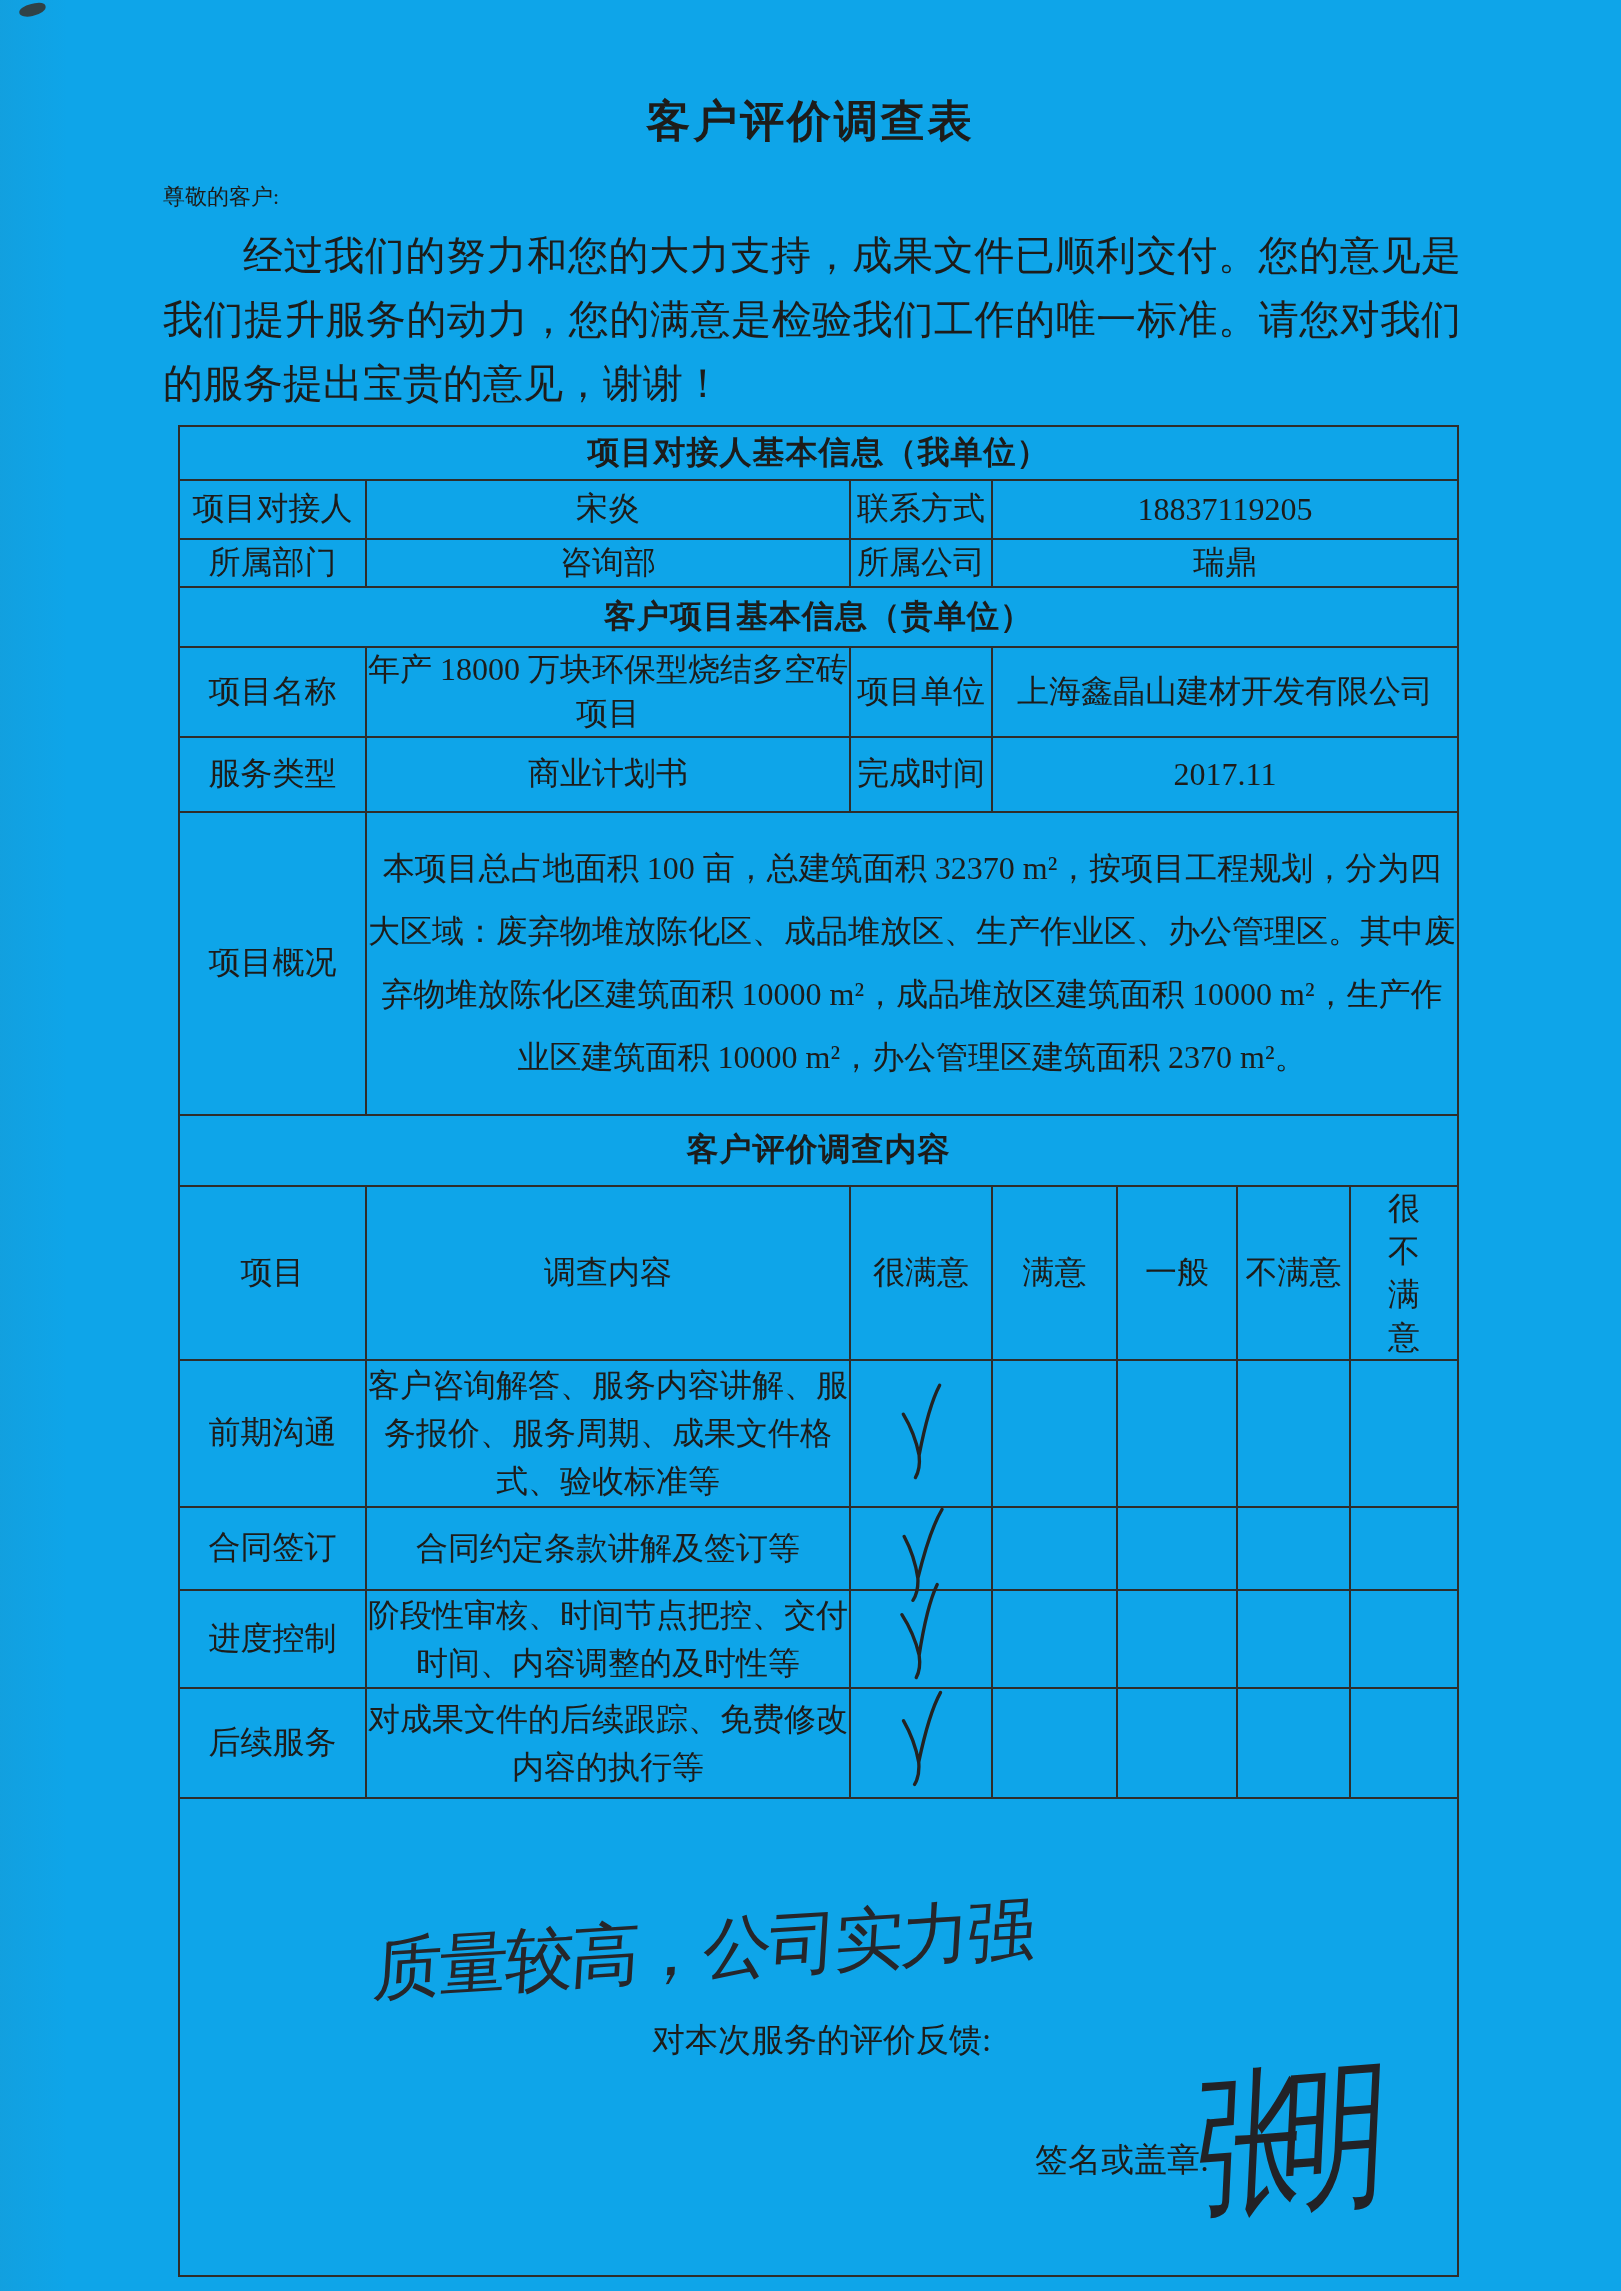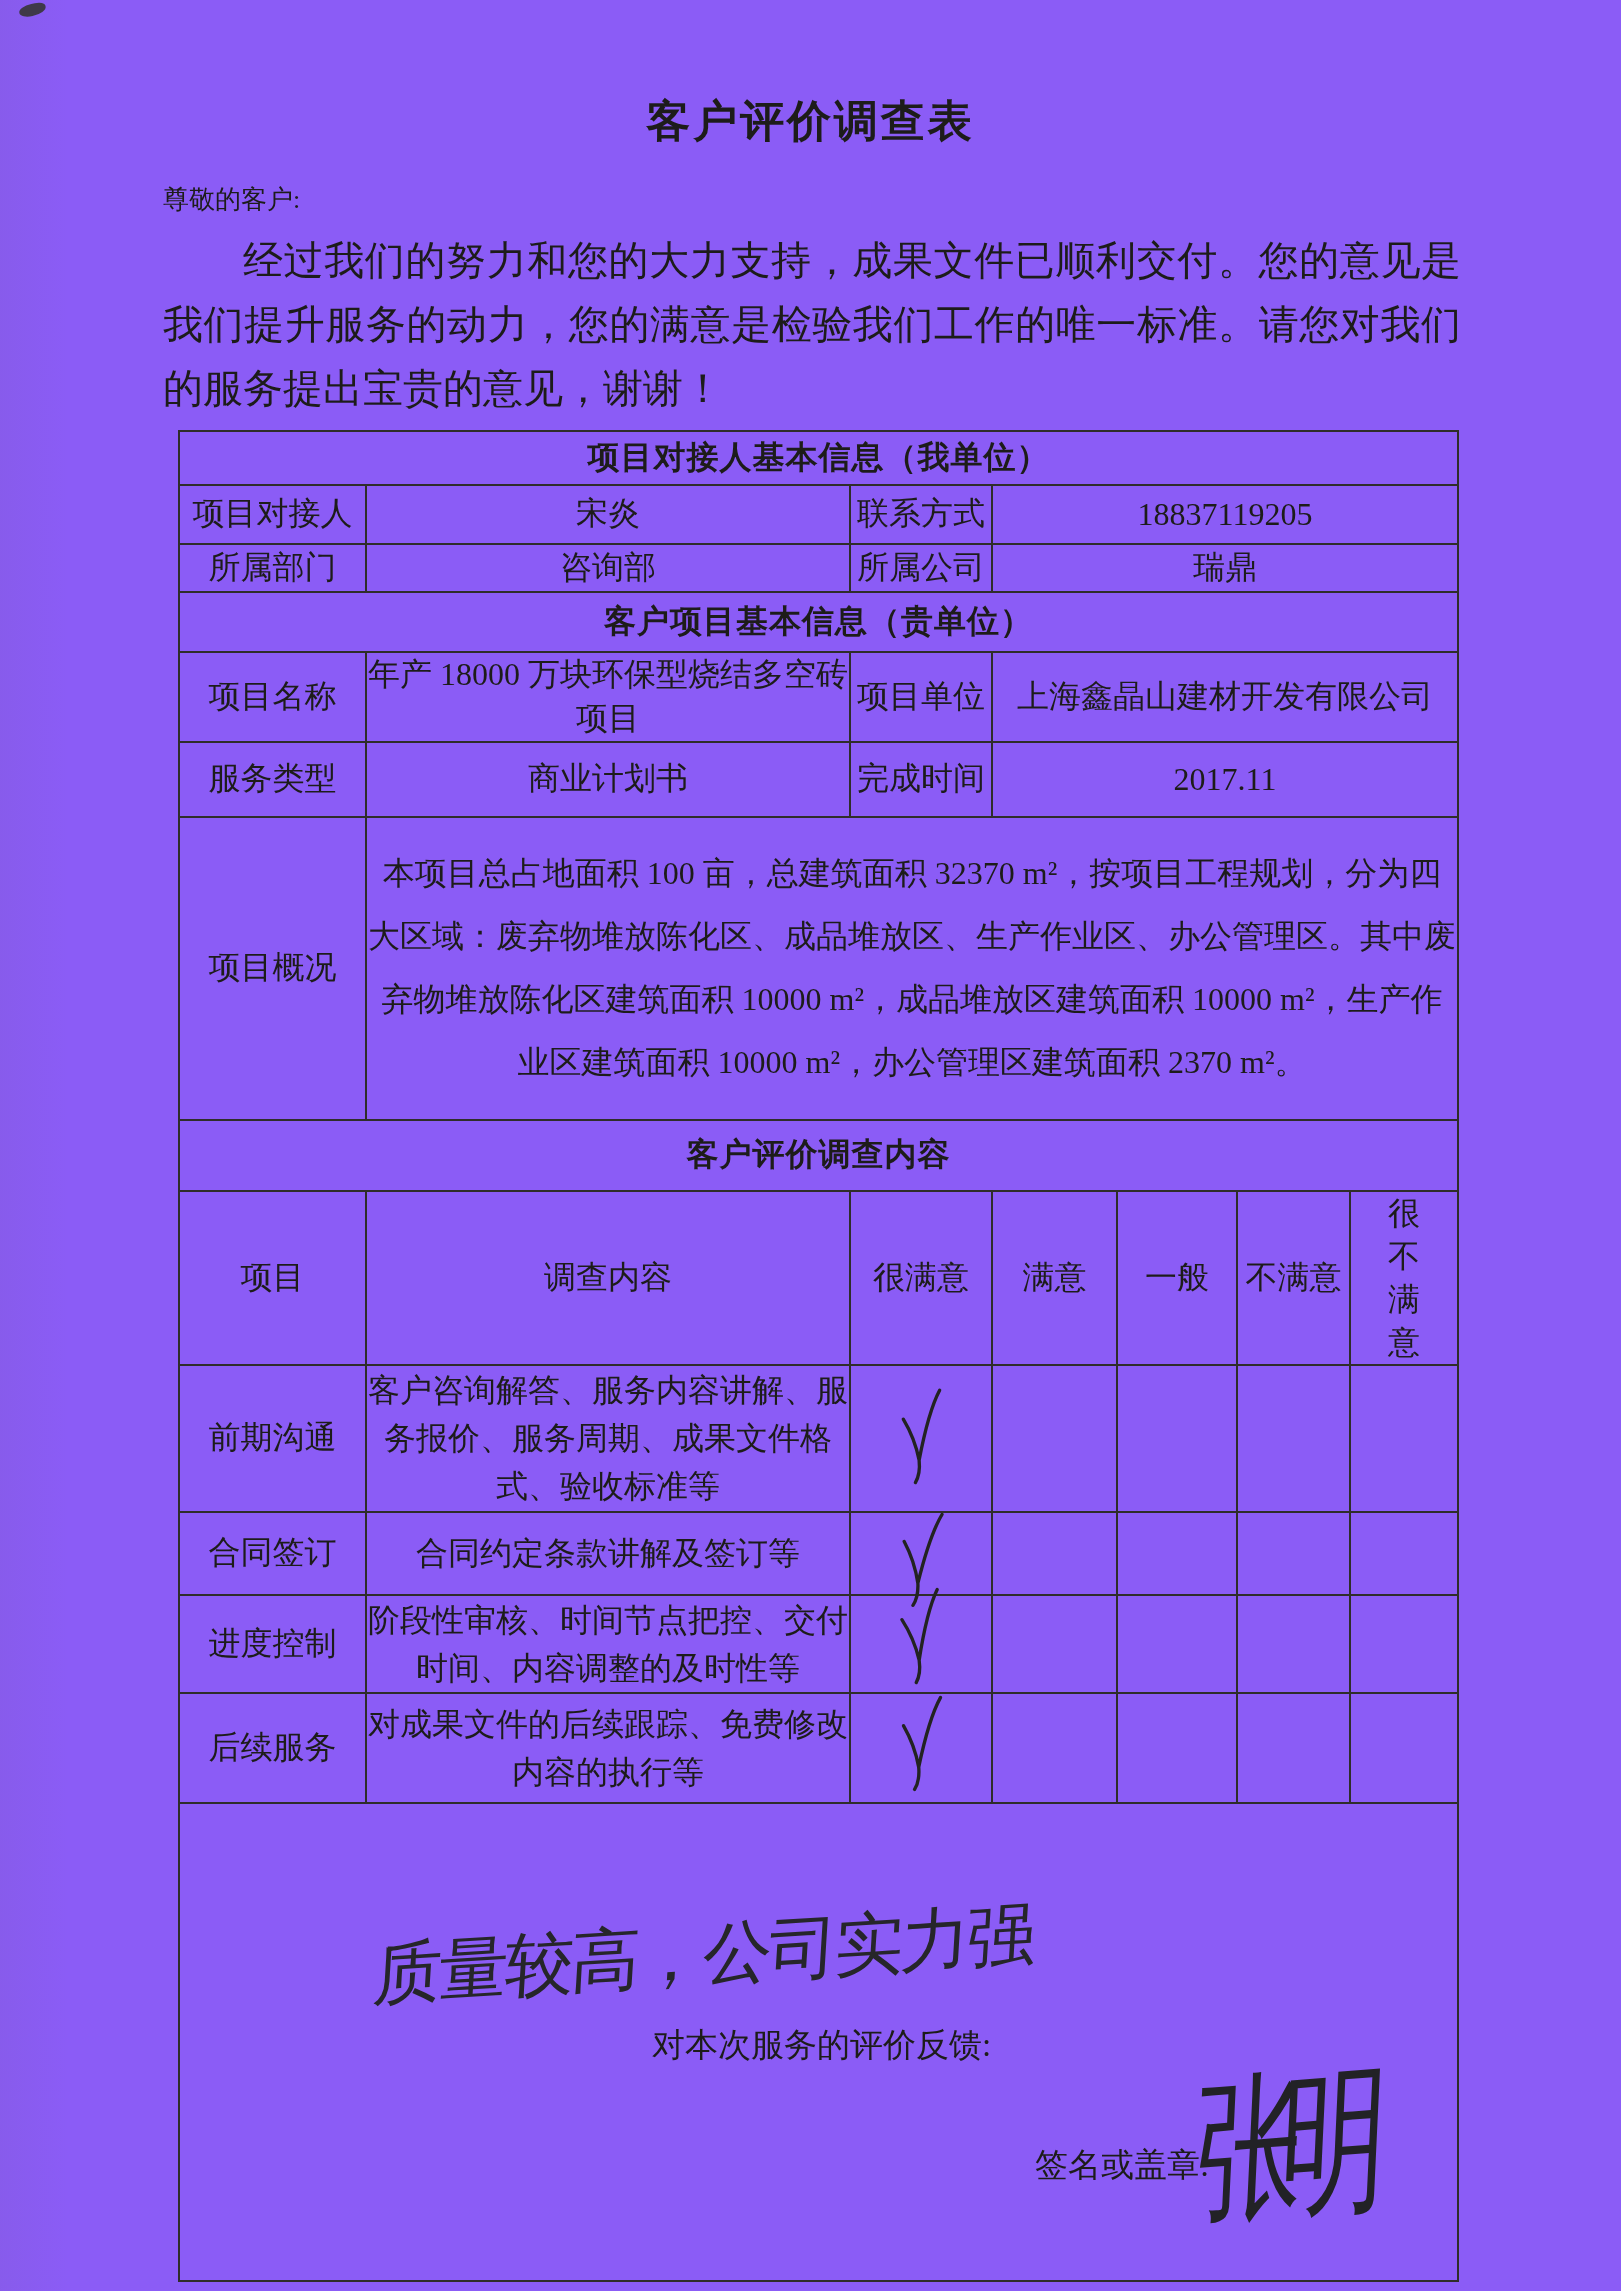--- a/index.html
+++ b/index.html
@@ -1,40 +1,40 @@
 <!DOCTYPE html>
 <html><head>
 <meta charset="utf-8">
 <style>
   html,body { margin:0; padding:0; background:#d8d8d6; }
   .page {
     position:relative;
     width:1621px; height:2292px;
     margin:0 auto;
-    background:#8b5cf6;
+    background:#0ea5e9;
     font-family:"Liberation Serif","DejaVu Serif",serif;
     color:#1d1c1a;
     overflow:hidden;
   }
   .page::before{ 
     content:""; position:absolute; left:0; top:0; bottom:0; width:69px;
     background:linear-gradient(to right, rgba(80,78,70,0.06), rgba(80,78,70,0));
     pointer-events:none;
   }
   .scan-blob{
     position:absolute; left:18.6px; top:3.9px; width:26.5px; height:11.8px;
     background:#343431; border-radius:55% 40% 60% 50%;
     transform:rotate(-12deg); opacity:.88;
   }
   .doc-title{
     padding-top:92px; text-align:center;
     font-size:44px; font-weight:bold; letter-spacing:2.9px;
   }
   .salutation{
-    margin:31px 0 0 163px; font-size:26px;
+    margin:31px 0 0 163px; font-size:22px;
   }
   .intro{
     margin:11.8px 0 0 163px; width:1298px;
     font-size:40px; line-height:64px;
     text-align:justify; text-indent:2em;
   }
   table.form{
     margin:8.8px 0 0 178px;
     width:1279px;
     border-collapse:collapse;

